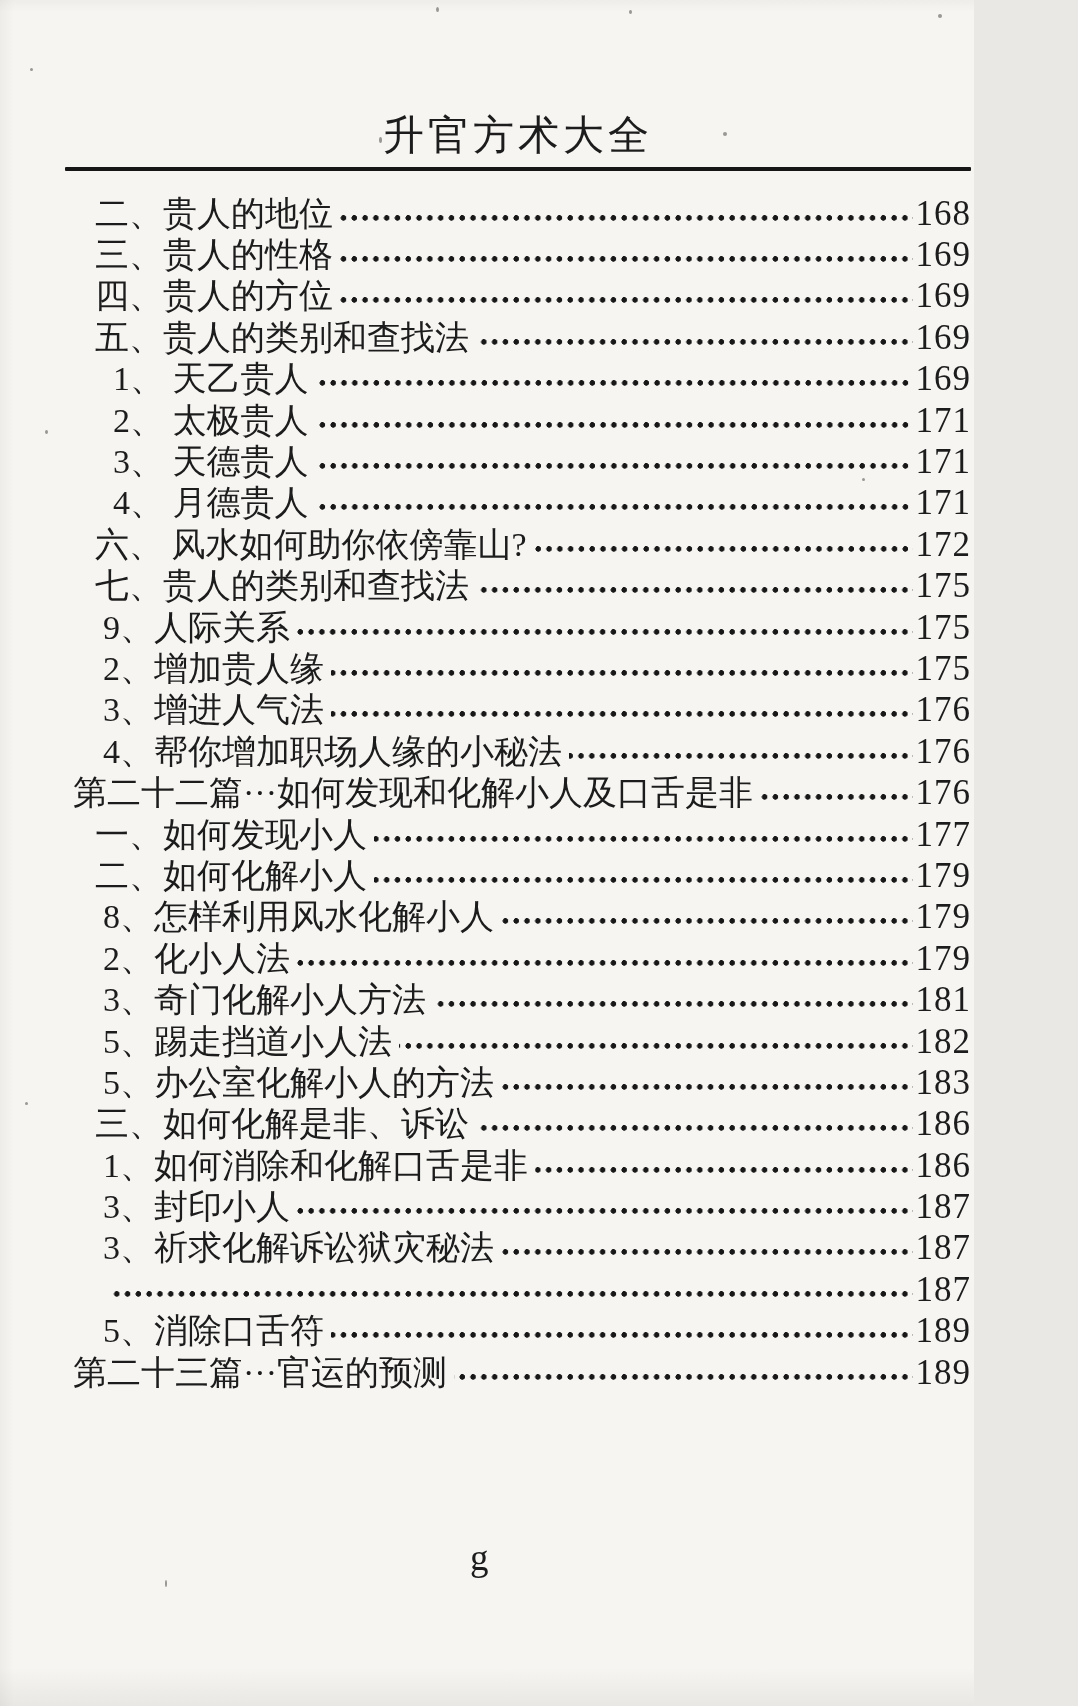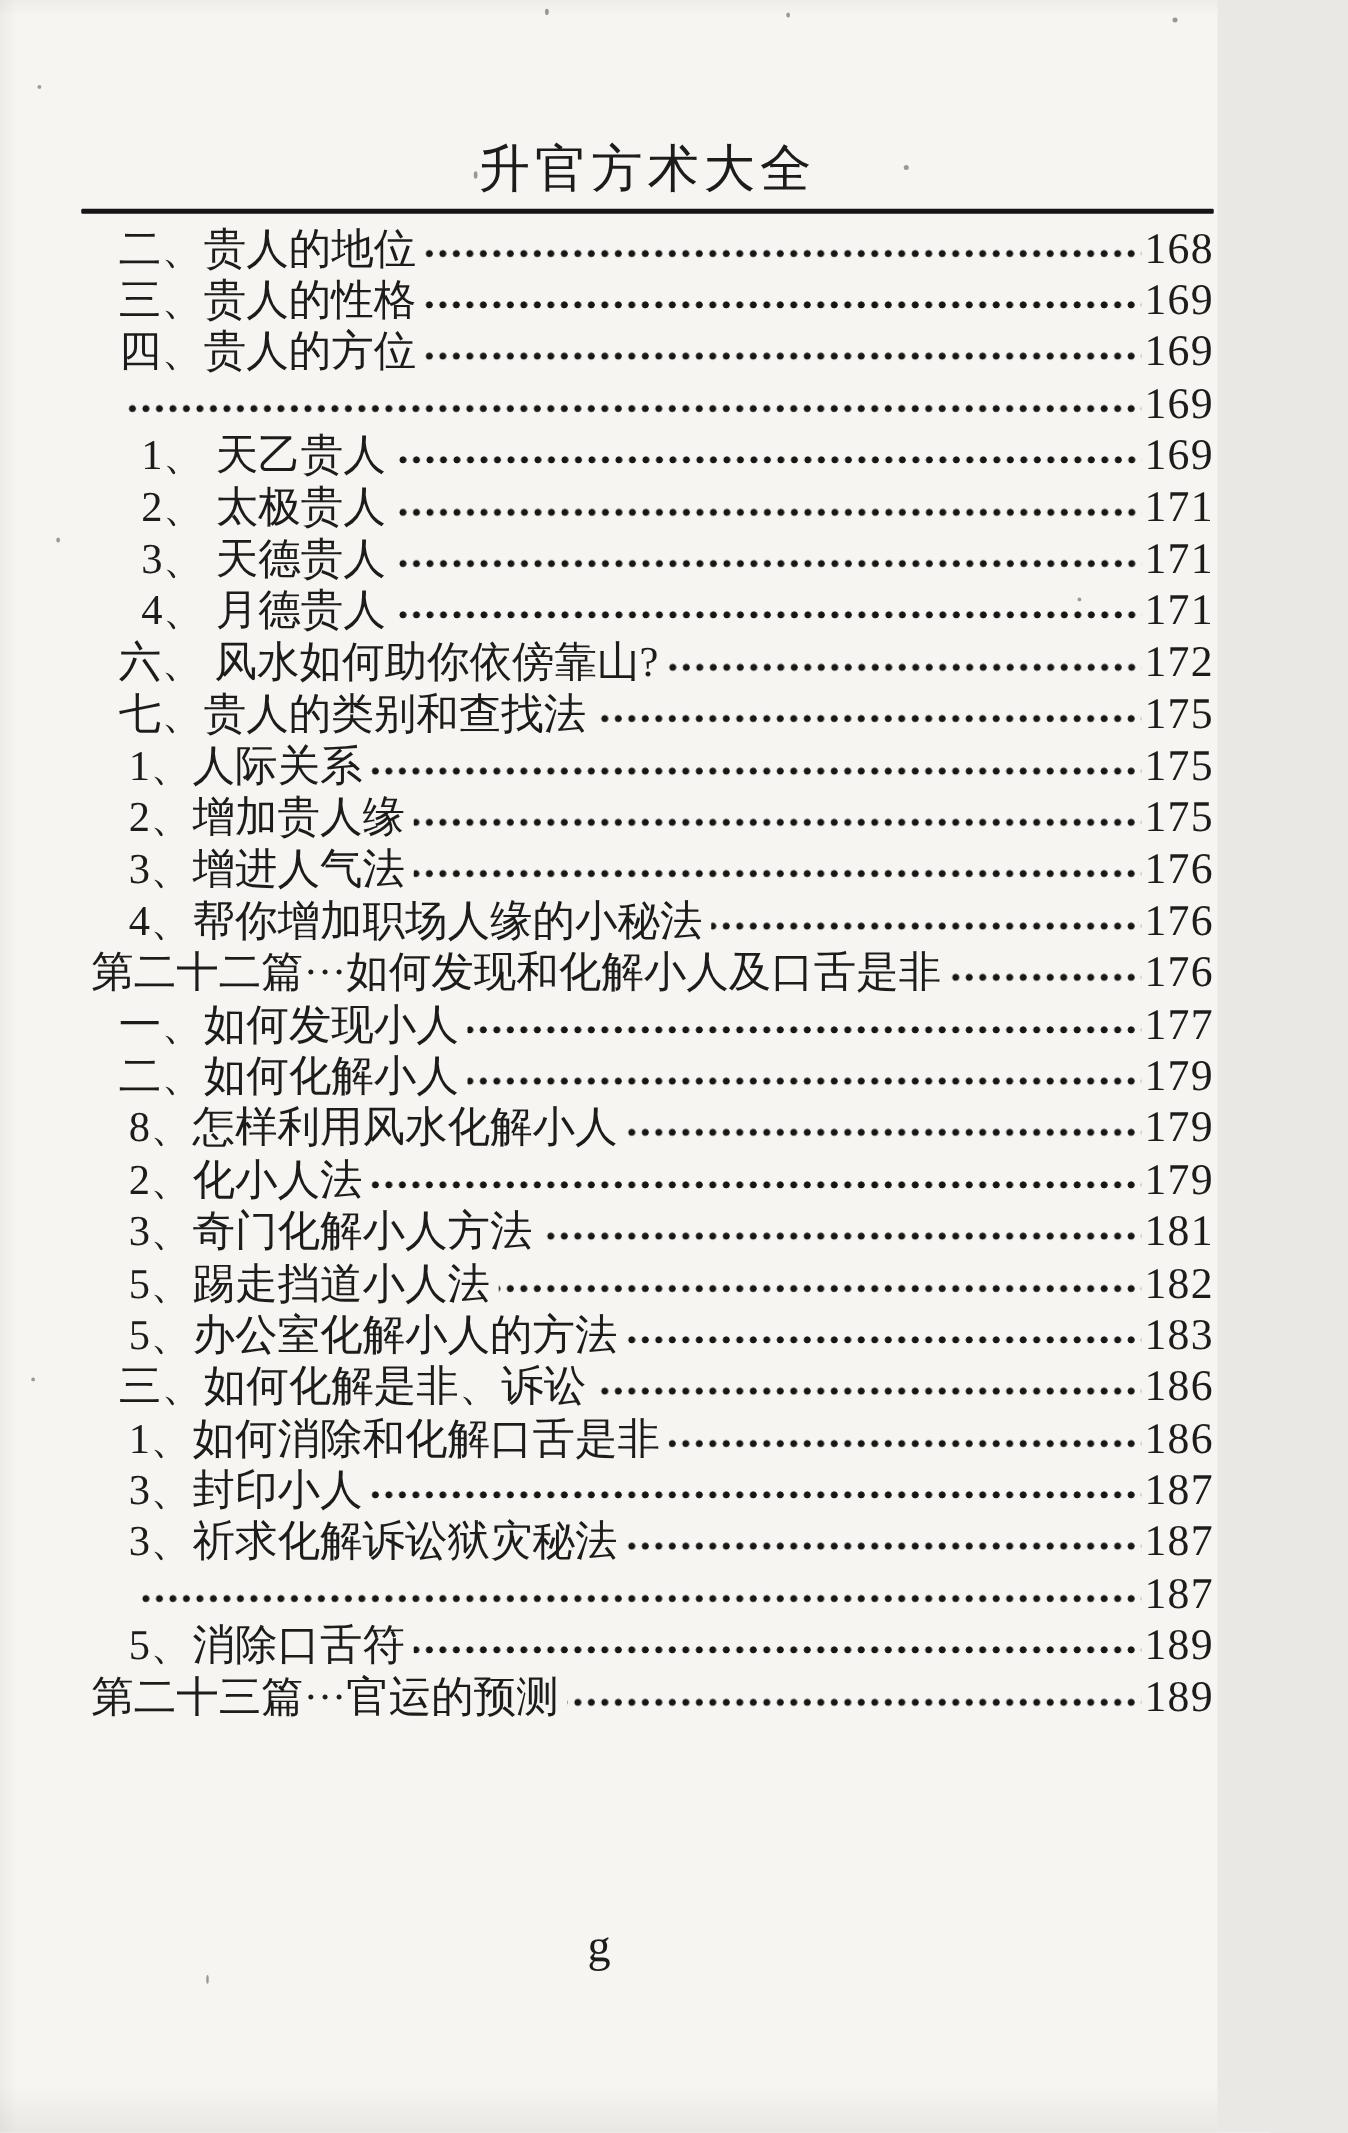--- a/index.html
+++ b/index.html
@@ -30,21 +30,21 @@
     font-weight:500;
     letter-spacing:4px;
     line-height:46px;
   }
   .rule {
     margin-top:9px;
     height:4px;
     background:#161616;
     border-radius:1px;
   }
-  .toc { margin-top:7px; }
+  .toc { margin-top:22px; }
   .toc-row {
     display:flex;
     align-items:center;
     height:41.4px;
     font-size:34px;
     white-space:nowrap;
   }
   .level-0 { padding-left:8px; }
   .level-1 { padding-left:30px; }
   .level-2 { padding-left:38px; }
@@ -95,20 +95,21 @@
       <span class="toc-label">三、贵人的性格</span>
       <span class="toc-leader"></span>
       <span class="toc-page">169</span>
     </div>
         <div class="toc-row level-1">
       <span class="toc-label">四、贵人的方位</span>
       <span class="toc-leader"></span>
       <span class="toc-page">169</span>
     </div>
         <div class="toc-row level-1">
+      <span class="toc-label">五、贵人的类别和查找法</span>
       <span class="toc-leader"></span>
       <span class="toc-page">169</span>
     </div>
         <div class="toc-row level-3">
       <span class="toc-label">1、 天乙贵人</span>
       <span class="toc-leader"></span>
       <span class="toc-page">169</span>
     </div>
         <div class="toc-row level-3">
       <span class="toc-label">2、 太极贵人</span>
@@ -129,21 +130,21 @@
       <span class="toc-label">六、 风水如何助你依傍靠山?</span>
       <span class="toc-leader"></span>
       <span class="toc-page">172</span>
     </div>
         <div class="toc-row level-1">
       <span class="toc-label">七、贵人的类别和查找法</span>
       <span class="toc-leader"></span>
       <span class="toc-page">175</span>
     </div>
         <div class="toc-row level-2">
-      <span class="toc-label">1、人际关系</span>
+      <span class="toc-label">9、人际关系</span>
       <span class="toc-leader"></span>
       <span class="toc-page">175</span>
     </div>
         <div class="toc-row level-2">
       <span class="toc-label">2、增加贵人缘</span>
       <span class="toc-leader"></span>
       <span class="toc-page">175</span>
     </div>
         <div class="toc-row level-2">
       <span class="toc-label">3、增进人气法</span>

